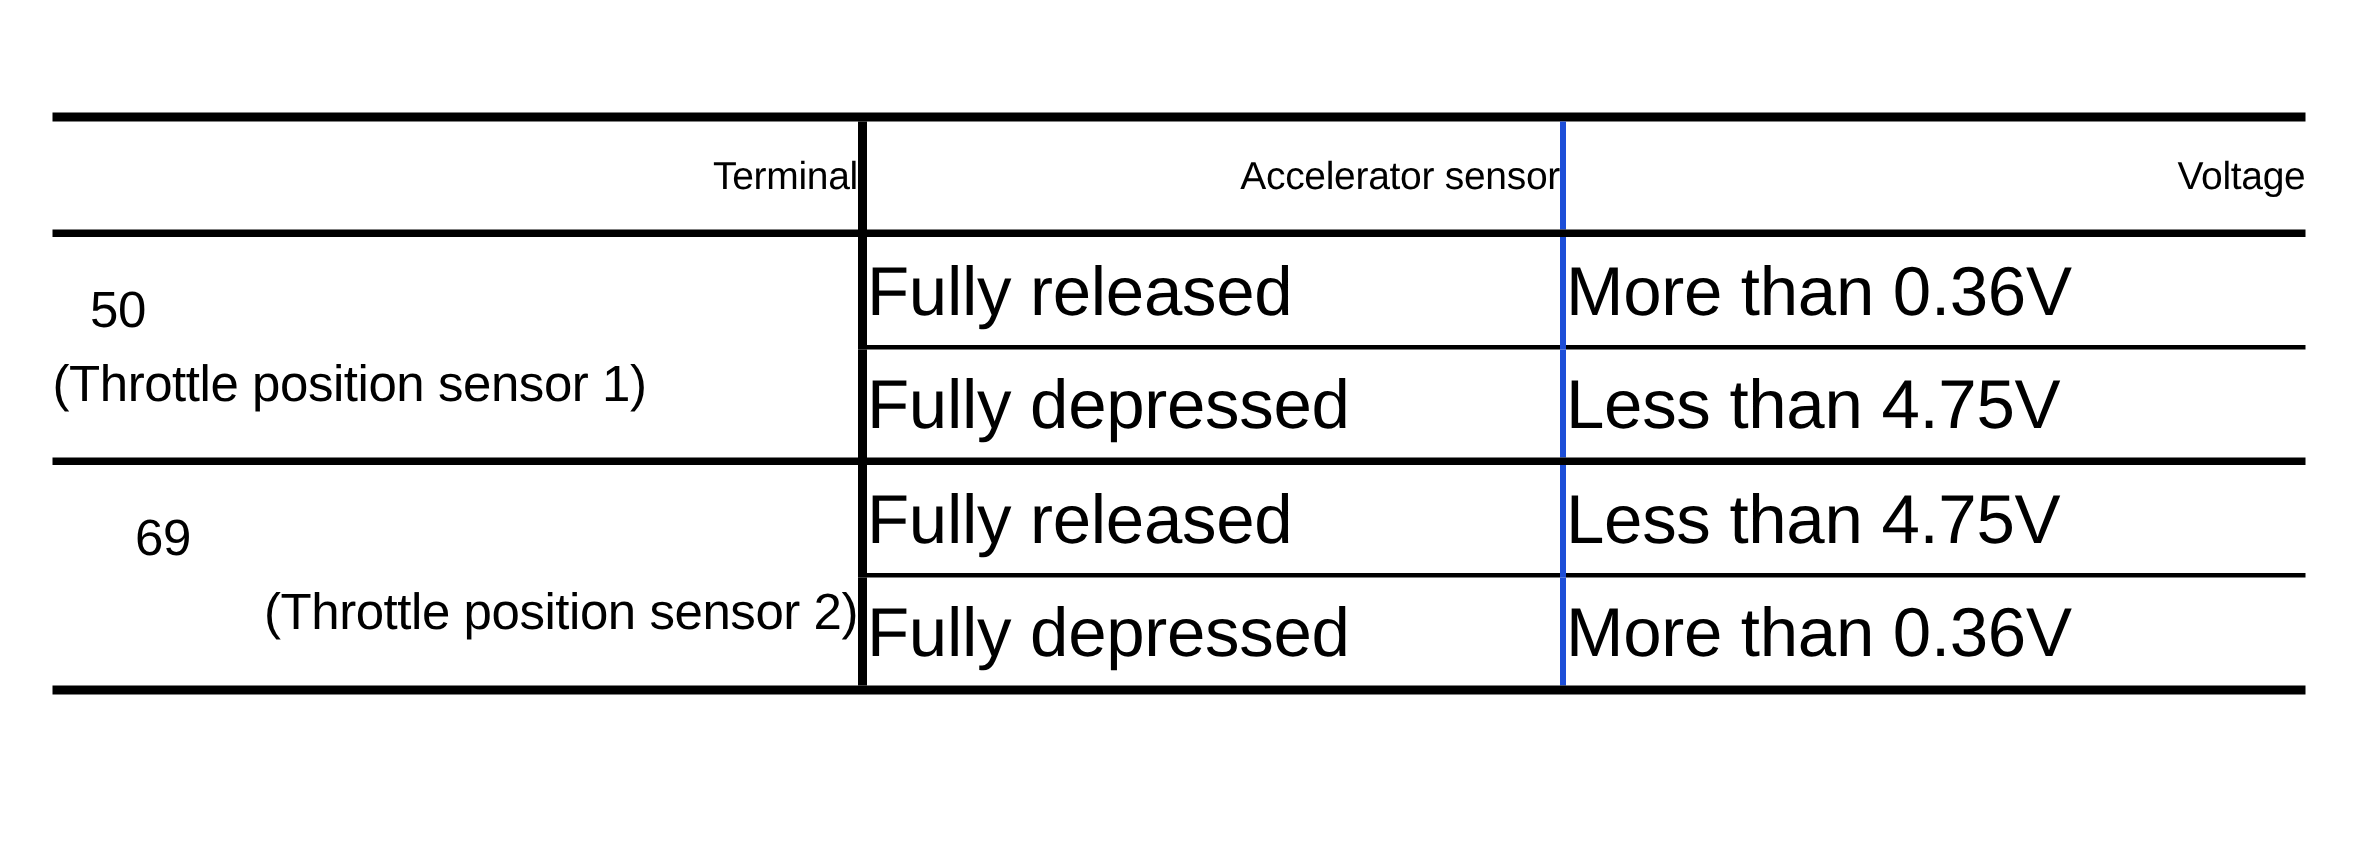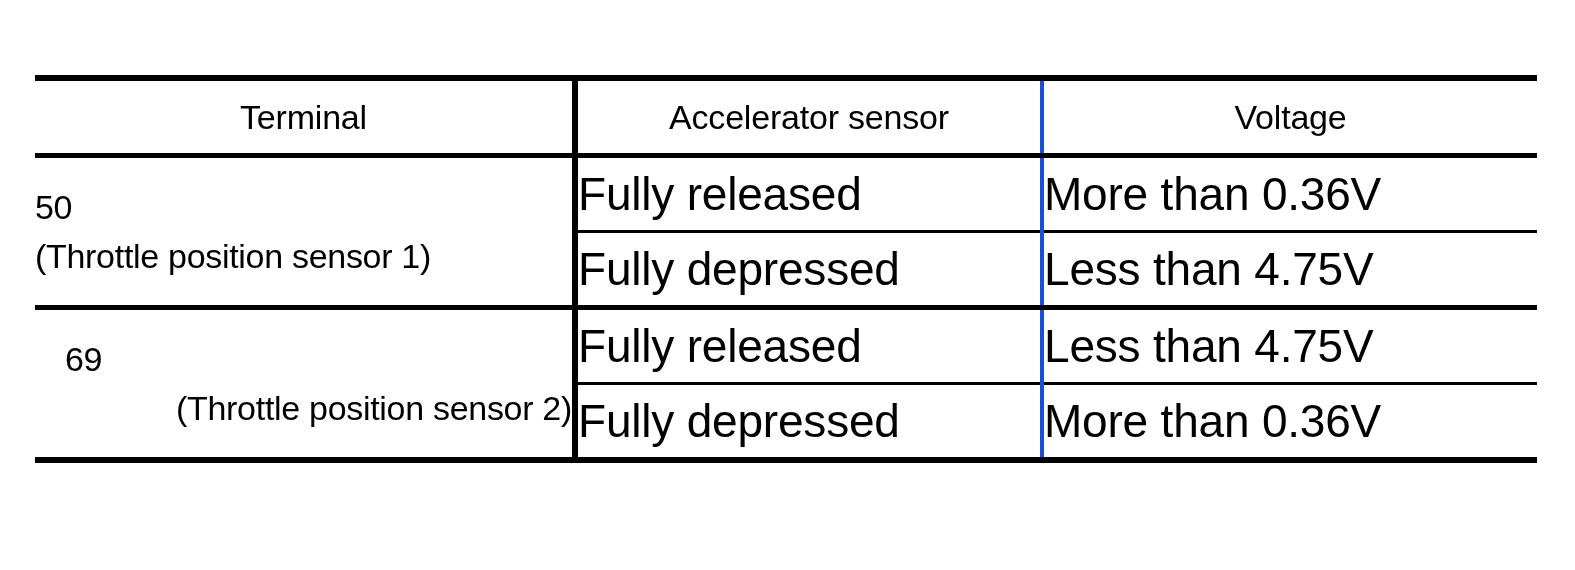--- a/index.html
+++ b/index.html
@@ -54,22 +54,22 @@
   .rule-mid    { border-bottom: 5px solid #000; }
   .rule-bottom { border-bottom: 6px solid #000; }
 
   
   .vdiv-thick { border-left: 6px solid #000; }
   .vdiv-thin  { border-left: 4px solid #1d4ed8; }
 
   
   .hdr {
     height: 72px;
-    text-align: center;
-    font-size: 34px;
+    text-align: right;
+    font-size: 26px;
     letter-spacing: -0.2px;
   }
 
   
   .cell-center {
     height: 72px;
     text-align: left;
     font-size: 46px;
     letter-spacing: -0.2px;
   }
@@ -80,20 +80,21 @@
     font-size: 34px;
     line-height: 1.42;
     padding-left: 30px;
     letter-spacing: -0.3px;
   }
   .cell-terminal.indented {
     padding-left: 30px;
   }
   .term-num {
     display: block;
+    margin-left: 25px;
   }
   .term-name {
     display: block;
   }
   .term-name.nudge {
     padding-left: 8px;
     text-align: right;
   }
 
   

